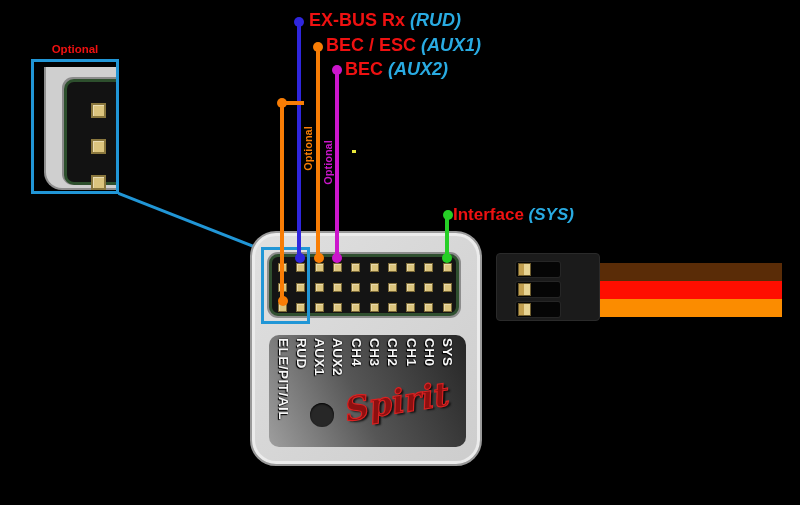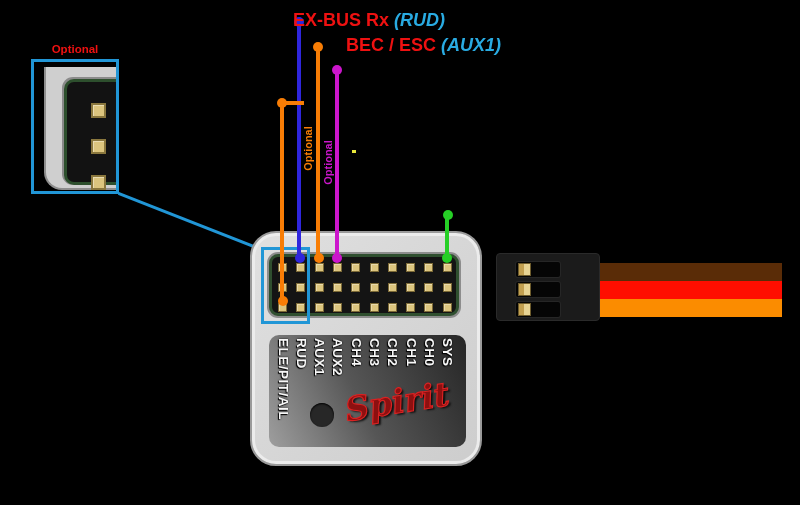--- a/index.html
+++ b/index.html
@@ -5,22 +5,22 @@
   html,body{margin:0;padding:0;background:#000;}
   #canvas{position:relative;width:800px;height:505px;background:#000;overflow:hidden;
           font-family:"Liberation Sans", sans-serif;}
   #canvas *{box-sizing:border-box;}
 
   
   .callout{position:absolute;font-weight:bold;font-size:18px;line-height:20px;white-space:nowrap;}
   .lbl-main{color:var(--label-red);}
   .lbl-ch{color:var(--label-blue);font-style:italic;}
   .lbl-ch.upright{font-style:normal;}
-  #lbl-exbus{left:293px;top:10px;}
-  #lbl-becesc{left:346px;top:35px;}
+  #lbl-exbus{left:309px;top:10px;}
+  #lbl-becesc{left:326px;top:35px;}
   #lbl-bec{left:345px;top:59px;}
   #lbl-signal{left:120px;top:91px;}
   #lbl-interface{left:453px;top:205px;font-size:17px;}
   #lbl-polarity{left:40px;top:43px;font-size:11.5px;color:var(--label-red);font-weight:bold;
                 width:70px;text-align:center;position:absolute;}
 
   .optional{position:absolute;width:70px;height:13px;font-size:11px;font-weight:bold;
             text-align:center;transform:rotate(-90deg);line-height:13px;}
   #optional-1{left:273px;top:142px;color:var(--wire-orange);}
   #optional-2{left:293px;top:156px;color:var(--wire-magenta);}
@@ -196,17 +196,25 @@
   <div class="dot orange" style="left:278px;top:296px;"></div>
 
   <div class="callout" id="lbl-exbus">
     <span class="lbl-main">EX-BUS Rx</span>
     <span class="lbl-ch">(RUD)</span>
   </div>
   <div class="callout" id="lbl-becesc">
     <span class="lbl-main">BEC / ESC</span>
     <span class="lbl-ch">(AUX1)</span>
   </div>
+  <div class="callout" id="lbl-bec">
+    <span class="lbl-main">BEC</span>
+    <span class="lbl-ch">(AUX2)</span>
+  </div>
+  <div class="callout" id="lbl-interface">
+    <span class="lbl-main">Interface</span>
+    <span class="lbl-ch">(SYS)</span>
+  </div>
   <div class="optional" id="optional-1">Optional</div>
   <div class="optional" id="optional-2">Optional</div>
 
   <div id="artifact-speck"></div>
 </div>
 
 </body></html>

